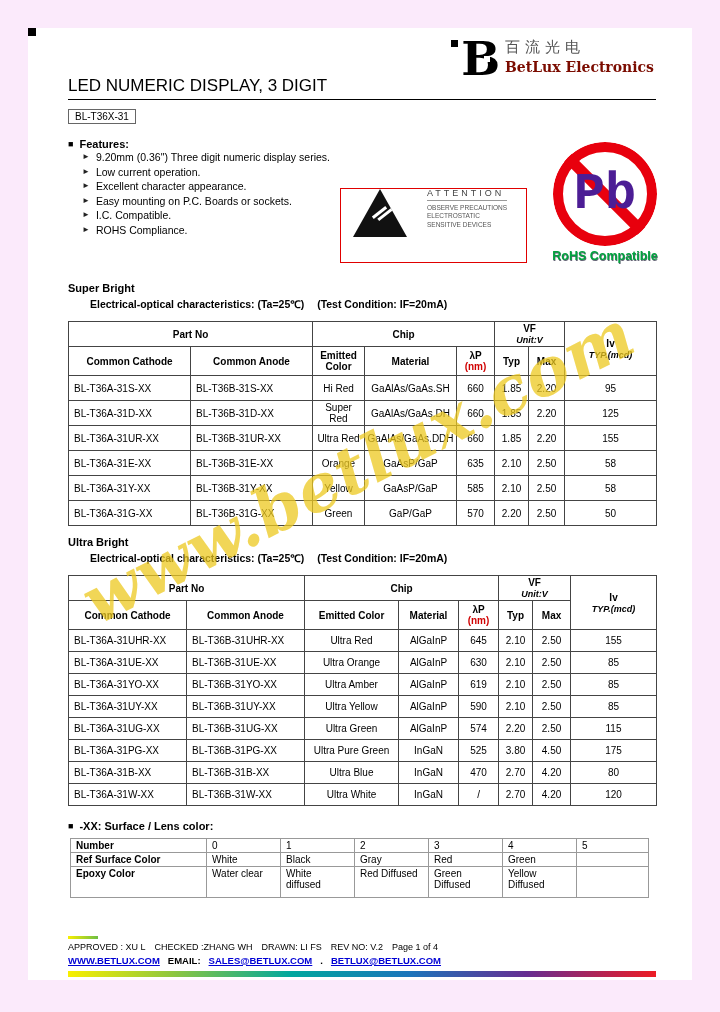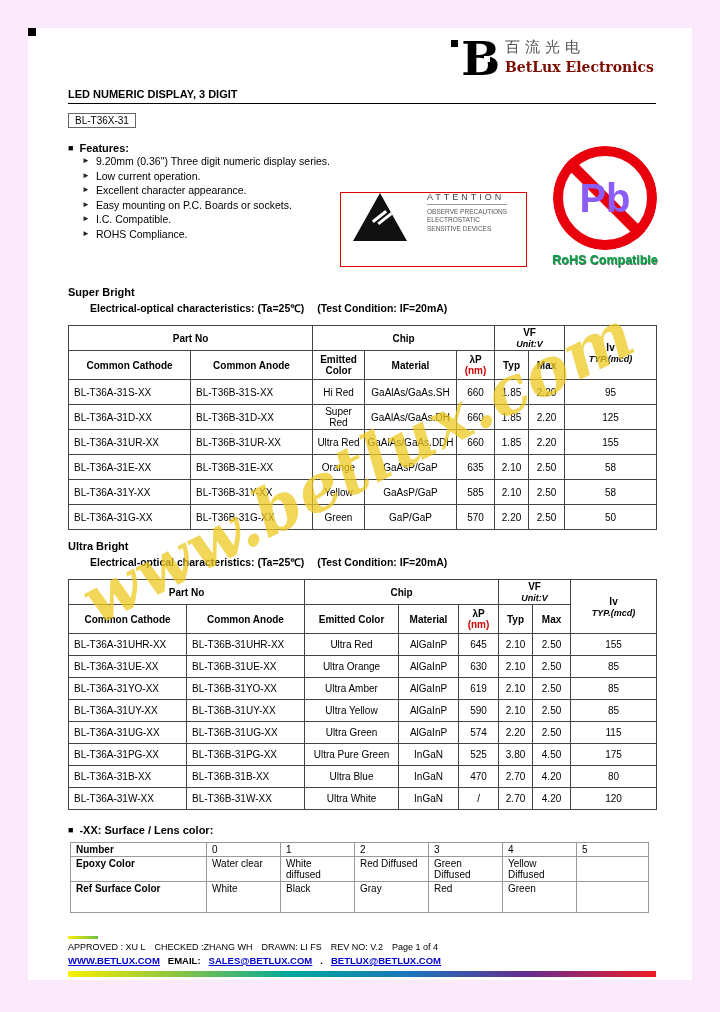--- a/index.html
+++ b/index.html
@@ -16,21 +16,21 @@
 
   
   .logo { position:absolute; top:10px; right:38px; display:flex; align-items:flex-start; }
   .logo-sq { width:7px; height:7px; background:#000; margin:2px 3px 0 0; }
   .logo-b { font-family:"DejaVu Serif", serif; font-weight:bold; font-size:46px; line-height:42px; margin-right:5px; position:relative; }
   .logo-b::after { content:""; position:absolute; width:6px; height:6px; background:#fff; left:58%; top:42%; }
   .logo-cn { display:block; color:#555; font-size:15px; letter-spacing:5px; }
   .logo-en { display:block; color:#7b0c00; font-size:14px; font-weight:bold; font-family:"DejaVu Serif", serif; margin-top:2px; }
 
   
-  .doc-title { margin-top:52px; font-size:11px; font-weight:bold; }
+  .doc-title { margin-top:40px; font-size:17px; font-weight:normal; }
   .header-rule { border:none; border-top:1.5px solid #000; margin:3px 0 6px 0; }
   .part-box { display:inline-block; border:1px solid #666; padding:1px 6px; font-size:10px; }
 
   
   .features-section { position:relative; margin-top:14px; height:134px; }
   .sec-heading { font-size:11px; font-weight:bold; display:flex; align-items:center; gap:6px; }
   .sq-icon { font-size:9px; line-height:9px; }
   .feature-item { display:flex; gap:6px; font-size:10.5px; line-height:14.5px; margin-left:14px; }
   .arrow { font-size:8px; color:#222; line-height:14.5px; }
 
@@ -43,21 +43,21 @@
     transform:rotate(-38deg); box-shadow:3px 5px 0 #fff; }
   .esd-text { font-size:6.5px; color:#555; line-height:8.5px; }
   .esd-title { font-size:9px; letter-spacing:3px; color:#444; border-bottom:1px solid #999; margin-bottom:3px; padding-bottom:2px; }
 
   
   .pb-area { position:absolute; left:478px; top:4px; width:118px; text-align:center; }
   .pb-clip { width:104px; height:104px; border-radius:50%; overflow:hidden; position:relative; margin:0 auto; }
   .pb-ring { position:absolute; inset:0; border:10px solid #e8000d; border-radius:50%; box-sizing:border-box; }
   .pb-slash { position:absolute; width:150px; height:11px; background:#e8000d; left:-23px; top:47px; transform:rotate(45deg); }
   .pb-text { position:absolute; inset:0; display:flex; align-items:center; justify-content:center;
-    color:#8b5cf6; font-size:40px; font-weight:bold; font-family:Liberation Sans, sans-serif; }
+    color:#4c1d95; font-size:52px; font-weight:bold; font-family:Liberation Mono, monospace; }
   .rohs-label { margin-top:3px; color:#00a33e; font-weight:bold; font-size:12.5px; text-shadow:0.5px 0.5px 0 #667; }
 
   
   .bright-heading { font-size:11px; font-weight:bold; margin-top:10px; }
   .sub-heading { font-size:10.5px; font-weight:bold; margin:3px 0 5px 22px; }
   .sub-heading .part2 { margin-left:10px; }
 
   table.spec-table { border-collapse:collapse; width:588px; table-layout:fixed; font-size:10px; margin-top:10px; }
   .spec-table th, .spec-table td { border:1px solid #444; padding:1px 2px; text-align:center; font-weight:normal; overflow:hidden; }
   .spec-table thead th { font-weight:bold; }
@@ -413,37 +413,37 @@
             <tr>
               <td>Number</td>
               <td>0</td>
               <td>1</td>
               <td>2</td>
               <td>3</td>
               <td>4</td>
               <td>5</td>
             </tr>
             <tr>
+              <td>Ref Surface Color</td>
+              <td>White</td>
+              <td>Black</td>
+              <td>Gray</td>
+              <td>Red</td>
+              <td>Green</td>
+              <td></td>
+            </tr>
+            <tr>
               <td>Epoxy Color</td>
               <td>Water clear</td>
               <td>White diffused</td>
               <td>Red Diffused</td>
               <td>Green Diffused</td>
               <td>Yellow Diffused</td>
               <td></td>
             </tr>
-            <tr>
-              <td>Ref Surface Color</td>
-              <td>White</td>
-              <td>Black</td>
-              <td>Gray</td>
-              <td>Red</td>
-              <td>Green</td>
-              <td></td>
-            </tr>
           </tbody>
       </table>
     </div>
 
     
     <div class="watermark">www.betlux.com</div>
 
     
     <div class="footer">
       <div class="footer-dash"></div>

